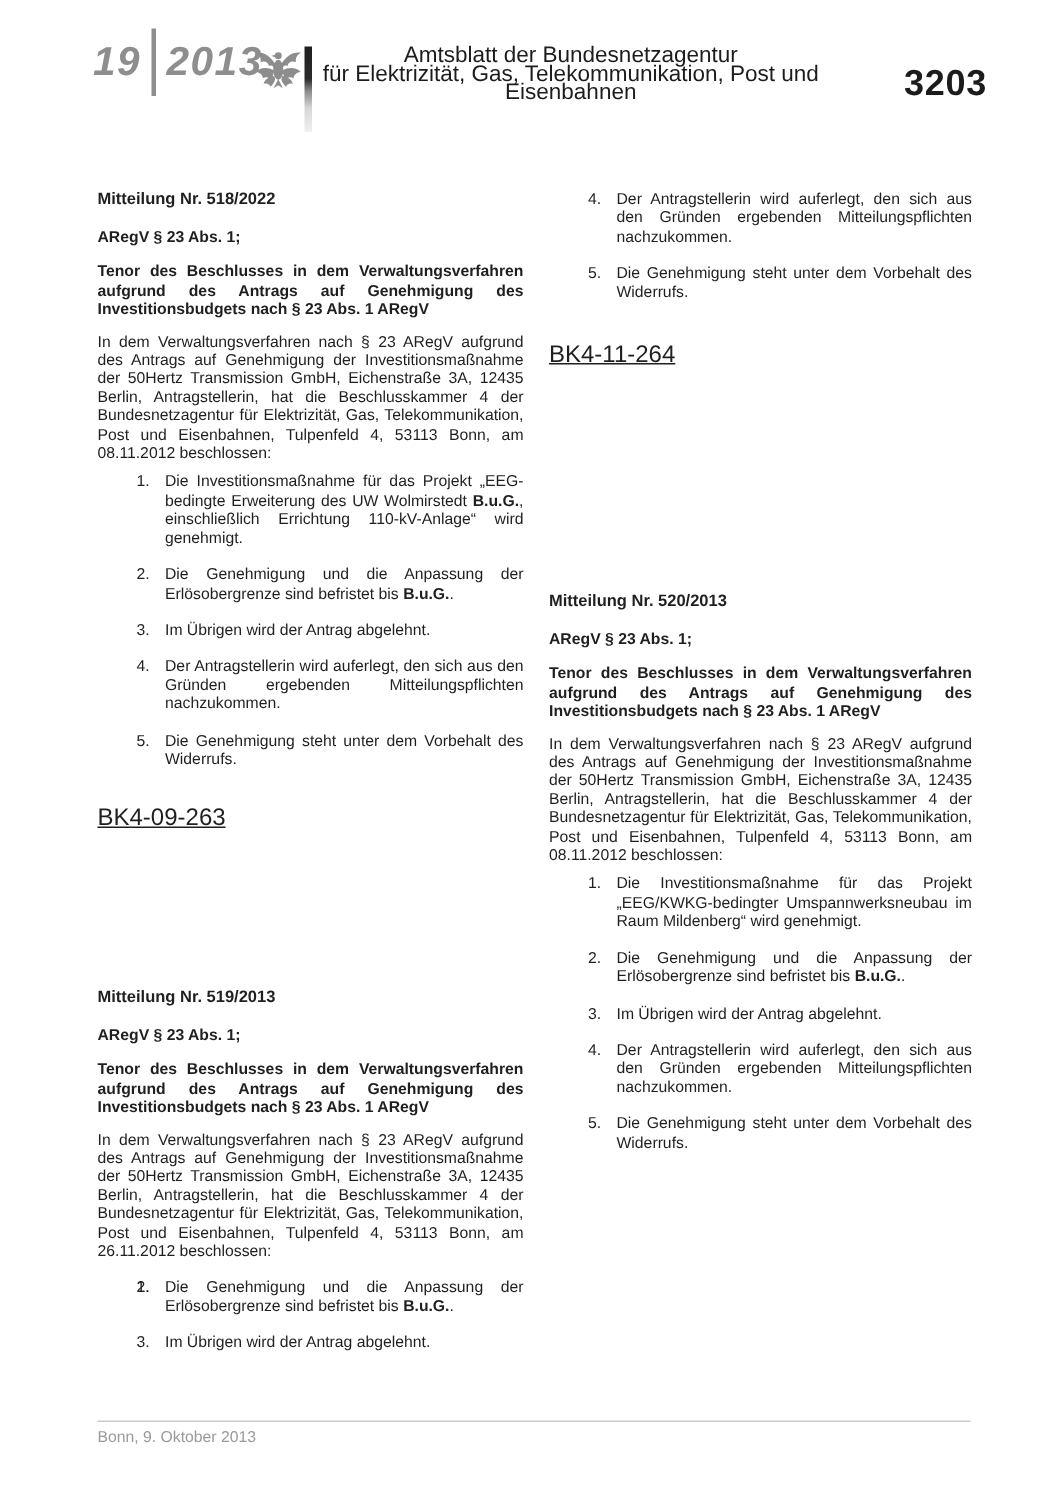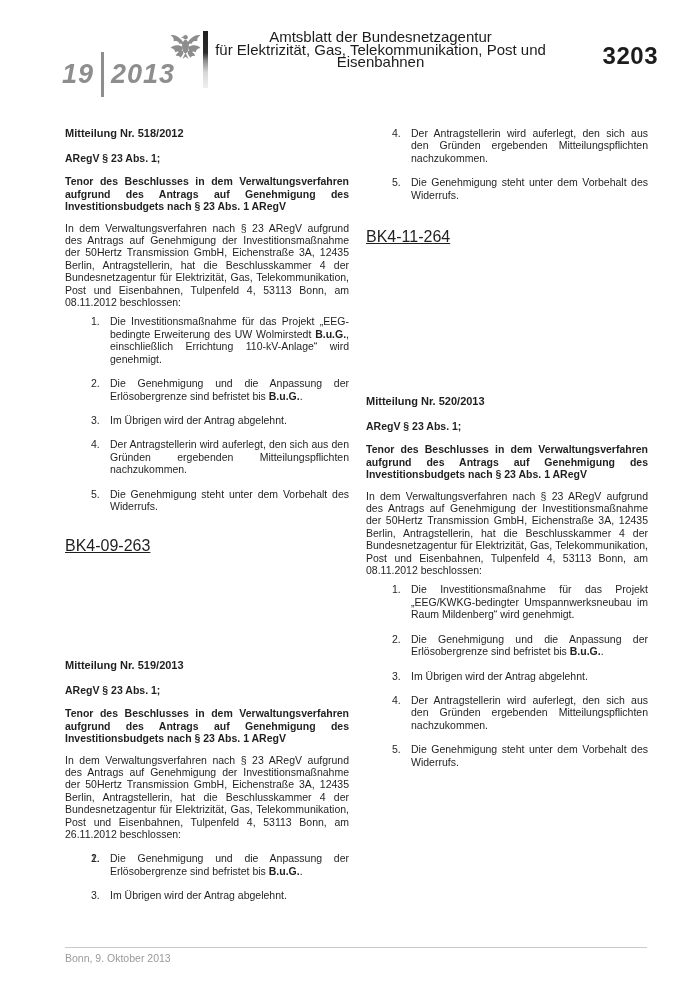--- a/index.html
+++ b/index.html
@@ -3,21 +3,21 @@
 <meta charset="utf-8">
 <style>
   html,body{margin:0;padding:0;}
   body{
     width:700px;height:990px;background:#ffffff;
     font-family:"Liberation Sans",sans-serif;color:#1f1f1f;
   }
   .page{position:relative;width:700px;height:990px;background:#fff;overflow:hidden;}
 
   
-  .issue-block{position:absolute;left:62px;top:52px;height:45px;display:flex;align-items:center;text-align:center;}
+  .issue-block{position:absolute;left:62px;top:19px;height:45px;display:flex;align-items:center;text-align:center;}
   .issue-num,.issue-year{
     font-size:27px;font-weight:700;font-style:italic;color:#8e8e8e;line-height:1;letter-spacing:1px;
   }
   .issue-sep{width:3px;height:45px;background:#8e8e8e;margin:0 7px;}
   .emblem{position:absolute;left:169px;top:29px;width:33px;height:35px;}
   .grad-bar{
     position:absolute;left:203px;top:31px;width:5px;height:57px;
     background:linear-gradient(to bottom,#1f1f1f 0%,#2b2b2b 38%,#8a8a8a 52%,#d7d7d7 72%,#f0f0f0 100%);
   }
   .head-title{position:absolute;left:208px;top:31px;width:345px;text-align:center;}
@@ -85,21 +85,21 @@
 
   <div class="head-title">
     <div class="t1">Amtsblatt der Bundesnetzagentur</div>
     <div class="t2">für Elektrizität, Gas, Telekommunikation, Post und Eisenbahnen</div>
   </div>
 
   <div class="page-num">3203</div>
 
   <div class="col col-left" style="position:absolute;">
     <div>
-      <div class="notice-title">Mitteilung Nr. 518/2012</div>
+      <div class="notice-title">Mitteilung Nr. 518/2022</div>
       <div class="law-ref">ARegV § 23 Abs. 1;</div>
       <div class="tenor">Tenor des Beschlusses in dem Verwaltungsverfahren aufgrund des Antrags auf Genehmigung des Investitionsbudgets nach § 23 Abs. 1 ARegV</div>
       <div class="intro">In dem Verwaltungsverfahren nach § 23 ARegV aufgrund des Antrags auf Genehmigung der Investitionsmaßnahme der 50Hertz Transmission GmbH, Eichenstraße 3A, 12435 Berlin, Antragstellerin, hat die Beschlusskammer 4 der Bundesnetzagentur für Elektrizität, Gas, Telekommunikation, Post und Eisenbahnen, Tulpenfeld 4, 53113 Bonn, am 08.11.2012 beschlossen:</div>
       <div class="items">
           <div class="item">
             <span class="item-num">1.</span>
             <div class="item-text"><span>Die Investitionsmaßnahme für das Projekt „EEG-bedingte Erweiterung des UW Wolmirstedt </span><span class="bold">B.u.G.</span><span>, einschließlich Errichtung 110-kV-Anlage“ wird genehmigt.</span></div>
           </div>
           <div class="item">
             <span class="item-num">2.</span>

